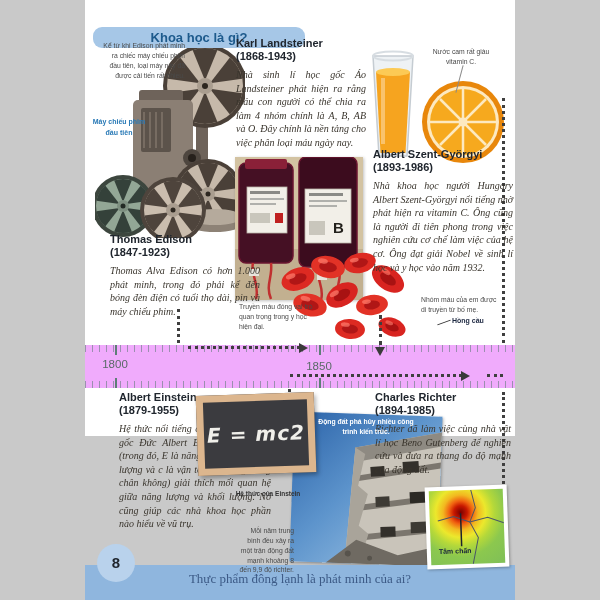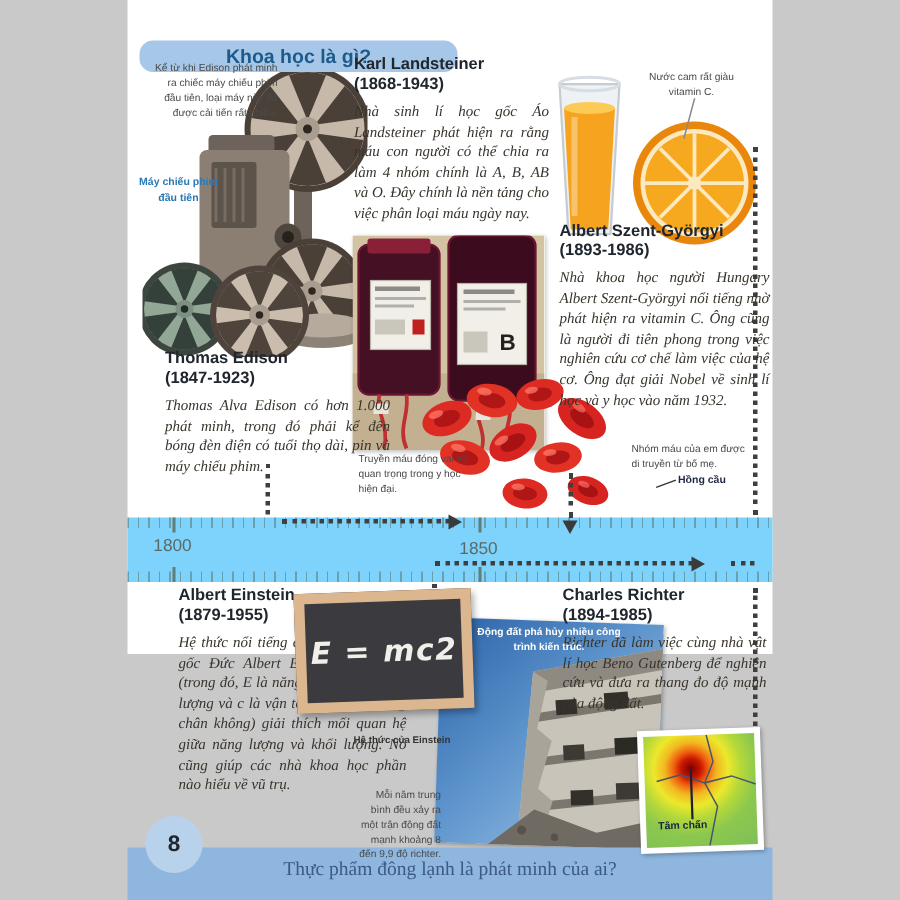--- a/index.html
+++ b/index.html
@@ -35,21 +35,21 @@
   .note-freq{left:151px;top:526px;width:58px;text-align:right;}
   .board-caption{left:140px;top:489px;width:86px;text-align:center;font-size:6.5px;font-weight:bold;color:#333;z-index:5;}
 
   .svgimg{z-index:2;}
   .projector{left:10px;top:46px;width:150px;height:192px;}
   .blood{left:150px;top:157px;width:128px;height:143px;box-shadow:1px 1px 3px rgba(0,0,0,.25);}
   .cells{left:191px;top:247px;width:140px;height:100px;z-index:3;}
   .glass{left:278px;top:50px;width:58px;height:112px;}
   .orange{left:336px;top:80px;width:84px;height:84px;}
 
-  .timeline{left:0;top:345px;width:430px;height:43px;background:#7dd3fc;z-index:1;}
+  .timeline{left:0;top:345px;width:430px;height:43px;background:#f0abfc;z-index:1;}
   .tl-strip{left:0;width:430px;height:7px;background:repeating-linear-gradient(90deg,rgba(85,120,112,.55) 0 1px,transparent 1px 7px);}
   .tl-strip.top{top:0;} .tl-strip.bot{bottom:0;}
   .tl-tick{width:2px;height:10px;background:#5e7e77;}
   .tl-label{font-size:11.5px;color:#5a6a68;text-align:center;width:44px;}
 
   .dot-v{width:0;border-left:3px dotted #3f3f3f;z-index:3;}
   .dot-h{height:0;border-top:3px dotted #3f3f3f;z-index:3;}
   .arr-r{width:0;height:0;border-top:5px solid transparent;border-bottom:5px solid transparent;border-left:9px solid #3a3a3a;z-index:3;}
   .arr-d{width:0;height:0;border-left:5px solid transparent;border-right:5px solid transparent;border-top:9px solid #3a3a3a;z-index:3;}
 

